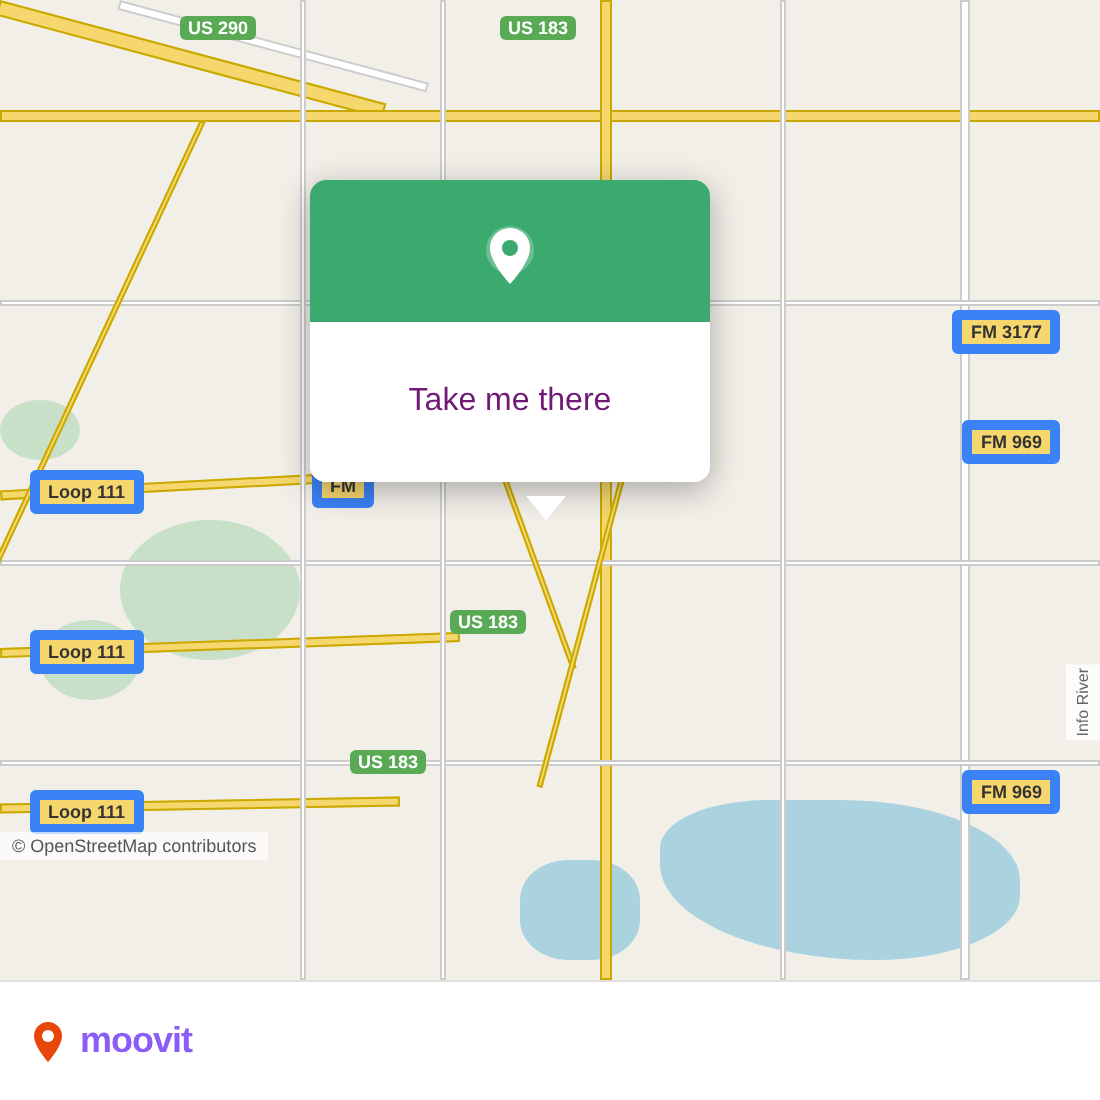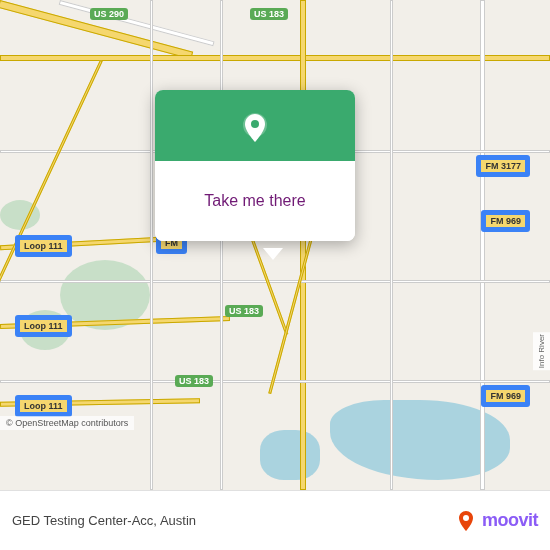--- a/index.html
+++ b/index.html
@@ -240,21 +240,20 @@
   </div>
 
   <div class="popup-arrow"></div>
 
   <div class="copyright-bar">© OpenStreetMap contributors</div>
 
   <div class="info-strip">Info River</div>
 </div>
 
 <div id="bottom-bar">
-  <div class="bottom-text">GED Testing Center-Acc, Austin</div>
   <div class="moovit-logo">
 
     <svg class="moovit-pin" viewBox="0 0 24 24" xmlns="http://www.w3.org/2000/svg">
       <path d="M12 2C8.13 2 5 5.13 5 9C5 14.25 12 22 12 22C12 22 19 14.25 19 9C19 5.13 15.87 2 12 2Z" fill="#e8450a"></path>
       <circle cx="12" cy="9" r="3" fill="white"></circle>
     </svg>
     <span class="moovit-text">moovit</span>
   </div>
 </div>
 

